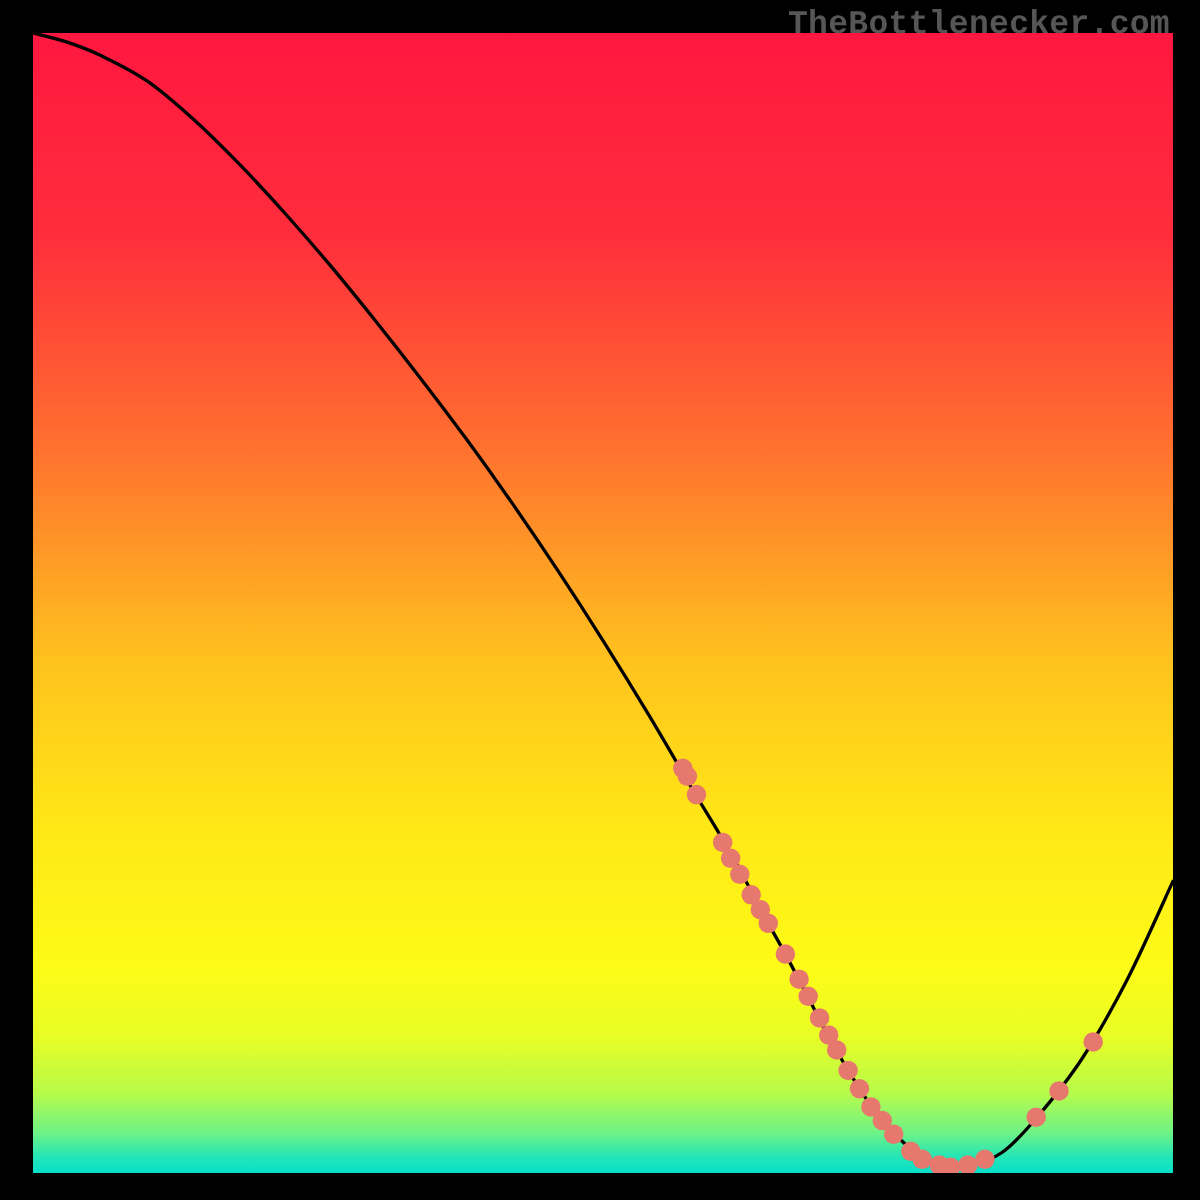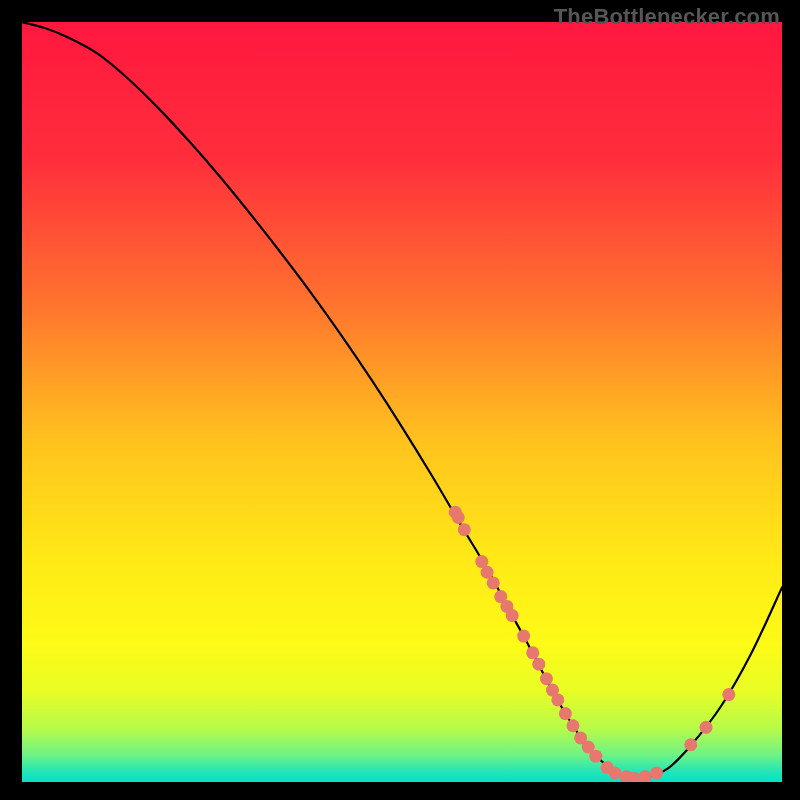--- a/index.html
+++ b/index.html
@@ -22,21 +22,21 @@
     position: absolute;
     left: 0;
     top: 0;
     width: 760px;
     height: 760px;
   }
   .attribution {
     position: absolute;
     right: 20px;
     top: 4px;
-    font-family: Liberation Sans, sans-serif;
+    font-family: Liberation Mono, monospace;
     font-size: 22px;
     font-weight: 600;
     color: #565656;
     letter-spacing: 0.2px;
   }
   svg {
     display: block;
   }
 </style>
 </head>

